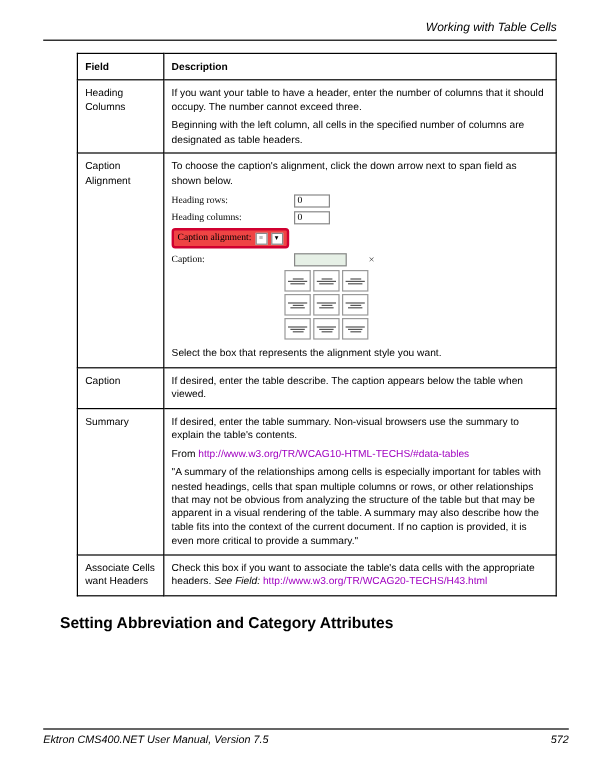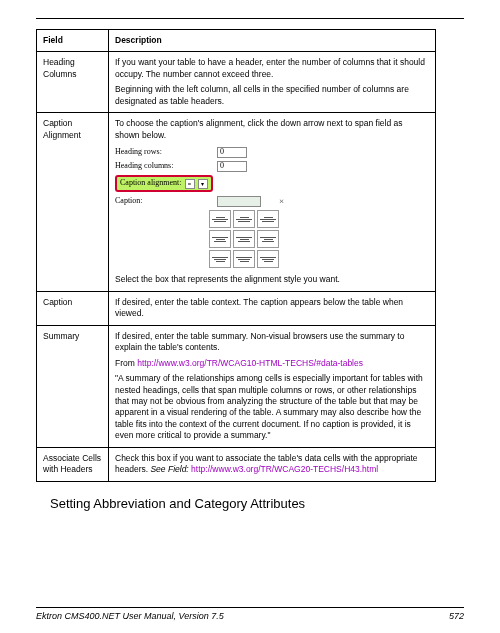--- a/index.html
+++ b/index.html
@@ -18,51 +18,52 @@
   .header-right {
     text-align: right;
     font-style: italic;
     font-size: 10px;
     margin-bottom: 4px;
   }
   .hr { border-top: 1px solid #000; margin-bottom: 10px; }
   .tbl {
     border-collapse: collapse;
     width: 100%;
+    margin-left: 28px;
     width: calc(100% - 28px);
     font-size: 8.5px;
     line-height: 1.35;
   }
   .tbl th, .tbl td {
     border: 1px solid #000;
     padding: 5px 6px;
     text-align: left;
     vertical-align: top;
   }
   .tbl th { font-weight: bold; }
   .col-field { width: 72px; }
   .link { color: #a000c0; text-decoration: none; }
   .after-table {
     margin: 10px 0 0 72px;
     font-size: 9.5px;
     line-height: 1.4;
   }
   .sec-heading {
     font-size: 13px;
-    font-weight: normal;
+    font-weight: bold;
     margin: 14px 0 6px 14px;
   }
   .body-para {
     margin: 0 0 0 72px;
     font-size: 9.5px;
     line-height: 1.4;
   }
   .footer {
     position: absolute;
-    left: 36px; right: 36px; bottom: 12px;
+    left: 36px; right: 26px; bottom: 12px;
   }
   .footer-hr { border-top: 1px solid #000; margin-bottom: 3px; }
   .footer-row {
     display: flex;
     justify-content: space-between;
     font-style: italic;
     font-size: 9px;
   }
 
   
@@ -74,21 +75,21 @@
   .mini-label { width: 90px; }
   .mini-input {
     border: 1px solid #888; width: 30px; height: 11px; font-size: 8px;
     display: inline-flex; align-items: center; padding: 0 2px; background: #fff;
   }
   .mini-highlight {
     border: 2px solid #d00030;
     border-radius: 3px;
     padding: 1px 3px;
     display: inline-flex; align-items: center; gap: 3px;
-    background: #bef264;
+    background: #ef4444;
   }
   .mini-dd {
     width: 10px; height: 10px; border: 1px solid #888; background: #fff;
     display: inline-flex; align-items: center; justify-content: center;
     font-size: 6px;
   }
   .mini-caption-box {
     width: 44px; height: 11px; border: 1px solid #888; background: #e6f0e6;
   }
   .mini-x { color: #444; font-size: 9px; margin-left: 6px; }
@@ -105,20 +106,21 @@
     gap: 1px; padding: 1px;
   }
   .bar { height: 1px; width: 70%; background: #555; }
   .barw { width: 90%; }
   .bars { width: 50%; }
 </style>
 </head>
 <body>
 
 <div class="page">
+  <div class="header-right">Working with Table Cells</div>
   <div class="hr"></div>
 
   <table class="tbl">
     <thead>
       <tr>
         <th class="col-field">Field</th>
         <th>Description</th>
       </tr>
     </thead>
     <tbody>
@@ -204,36 +206,36 @@
                 </div>
             </div>
           </div>
 
           <div>Select the box that represents the alignment style you want.</div>
         </td>
       </tr>
 
       <tr>
         <td>Caption</td>
-        <td>If desired, enter the table context. The caption appears below the table when viewed.</td>
+        <td>If desired, enter the table describe. The caption appears below the table when viewed.</td>
       </tr>
 
       <tr>
         <td>Summary</td>
         <td>
           <div>If desired, enter the table summary. Non-visual browsers use the summary to explain the table's contents.</div>
           <div style="margin-top:4px">
             <span>From </span><a class="link">http://www.w3.org/TR/WCAG10-HTML-TECHS/#data-tables</a>
           </div>
           <div style="margin-top:4px">"A summary of the relationships among cells is especially important for tables with nested headings, cells that span multiple columns or rows, or other relationships that may not be obvious from analyzing the structure of the table but that may be apparent in a visual rendering of the table. A summary may also describe how the table fits into the context of the current document. If no caption is provided, it is even more critical to provide a summary."</div>
         </td>
       </tr>
 
       <tr>
-        <td>Associate Cells with Headers</td>
+        <td>Associate Cells want Headers</td>
         <td>
           <span>Check this box if you want to associate the table's data cells with the appropriate headers. </span><i>See Field: </i><a class="link">http://www.w3.org/TR/WCAG20-TECHS/H43.html</a>
         </td>
       </tr>
     </tbody>
   </table>
 
 
   <div class="sec-heading">Setting Abbreviation and Category Attributes</div>
 

